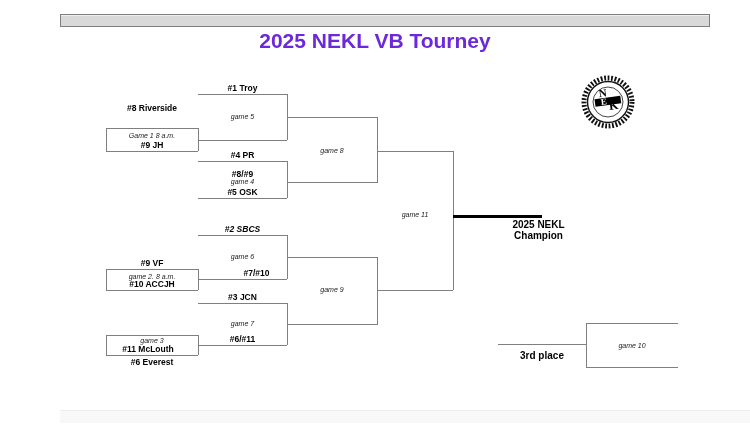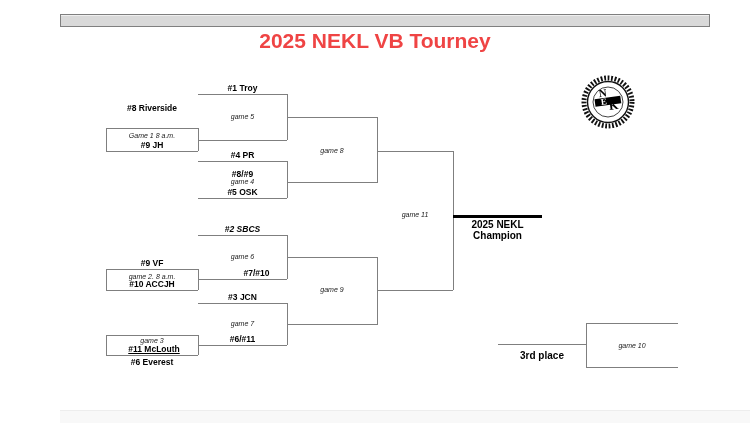--- a/index.html
+++ b/index.html
@@ -3,21 +3,21 @@
 <meta charset="utf-8">
 <style>
   html,body{margin:0;padding:0;background:#fff;}
   .stage{position:relative;width:750px;height:425px;background:#ffffff;overflow:hidden;
          font-family:"Liberation Sans","DejaVu Sans",sans-serif;}
   .topbar{position:absolute;left:60px;top:14px;width:648px;height:11px;background:#d9d9d9;
           border:1px solid #7f7f7f;box-shadow:inset 0 1px 0 #efefef;}
   .bottombar{position:absolute;left:60px;top:410px;width:690px;height:12px;background:#f8f8f8;
           border-top:1px solid #ededed;}
   .title{position:absolute;left:0;top:29px;width:750px;text-align:center;
-         font-size:21px;font-weight:bold;color:#ef4444;letter-spacing:0px;}
+         font-size:21px;font-weight:bold;color:#6d28d9;letter-spacing:0px;}
   .hl{position:absolute;height:1px;background:#7f7f7f;}
   .vl{position:absolute;width:1px;background:#7f7f7f;}
   .hl.champ{height:3px;background:#000;}
   .team{position:absolute;height:10px;font-size:8.5px;line-height:10px;font-weight:bold;
         color:#000;text-align:center;white-space:nowrap;}
   .game{position:absolute;height:10px;font-size:7px;line-height:10px;font-style:italic;
         color:#1a1a1a;text-align:center;white-space:nowrap;}
   .big{position:absolute;font-size:10px;line-height:11px;font-weight:bold;color:#000;
        text-align:center;white-space:nowrap;}
   .logo{position:absolute;left:580px;top:74px;width:56px;height:56px;}
@@ -96,33 +96,33 @@
   <div class="team" style="left:198px;top:187px;width:89px;">#5 OSK</div>
   <div class="team" style="left:198px;top:224px;width:89px;font-style:italic;">#2 SBCS</div>
   <div class="team" style="left:212px;top:268px;width:89px;">#7/#10</div>
   <div class="team" style="left:198px;top:292px;width:89px;">#3 JCN</div>
   <div class="team" style="left:198px;top:334px;width:89px;">#6/#11</div>
   <div class="team" style="left:106px;top:103px;width:92px;">#8  Riverside</div>
   <div class="team" style="left:106px;top:140px;width:92px;">#9 JH</div>
   <div class="team" style="left:106px;top:258px;width:92px;">#9 VF</div>
   <div class="team" style="left:106px;top:279px;width:92px;">#10 ACCJH</div>
   <div class="team" style="left:106px;top:324px;width:92px;margin-top:33px;">#6 Everest</div>
-  <div class="team" style="left:108px;top:344px;width:92px;text-decoration:underline;">#11 McLouth</div>
+  <div class="team" style="left:102px;top:344px;width:92px;">#11 McLouth</div>
 
   <div class="game" style="left:106px;top:131px;width:92px;">Game 1  8 a.m.</div>
   <div class="game" style="left:106px;top:272px;width:92px;">game 2.  8 a.m.</div>
   <div class="game" style="left:106px;top:336px;width:92px;">game 3</div>
   <div class="game" style="left:198px;top:112px;width:89px;">game 5</div>
   <div class="game" style="left:198px;top:177px;width:89px;">game 4</div>
   <div class="game" style="left:198px;top:252px;width:89px;">game 6</div>
   <div class="game" style="left:198px;top:319px;width:89px;">game 7</div>
   <div class="game" style="left:287px;top:146px;width:90px;">game 8</div>
   <div class="game" style="left:287px;top:285px;width:90px;">game 9</div>
   <div class="game" style="left:377px;top:210px;width:76px;">game 11</div>
   <div class="game" style="left:586px;top:341px;width:92px;">game 10</div>
 
-  <div class="big" style="left:453px;top:219px;width:89px;">
+  <div class="big" style="left:453px;top:219px;width:89px;padding-left:41px;">
     <div>2025 NEKL</div>
     <div>Champion</div>
   </div>
   <div class="big" style="left:498px;top:350px;width:88px;">3rd place</div>
 
 </div>
 
 </body></html>

